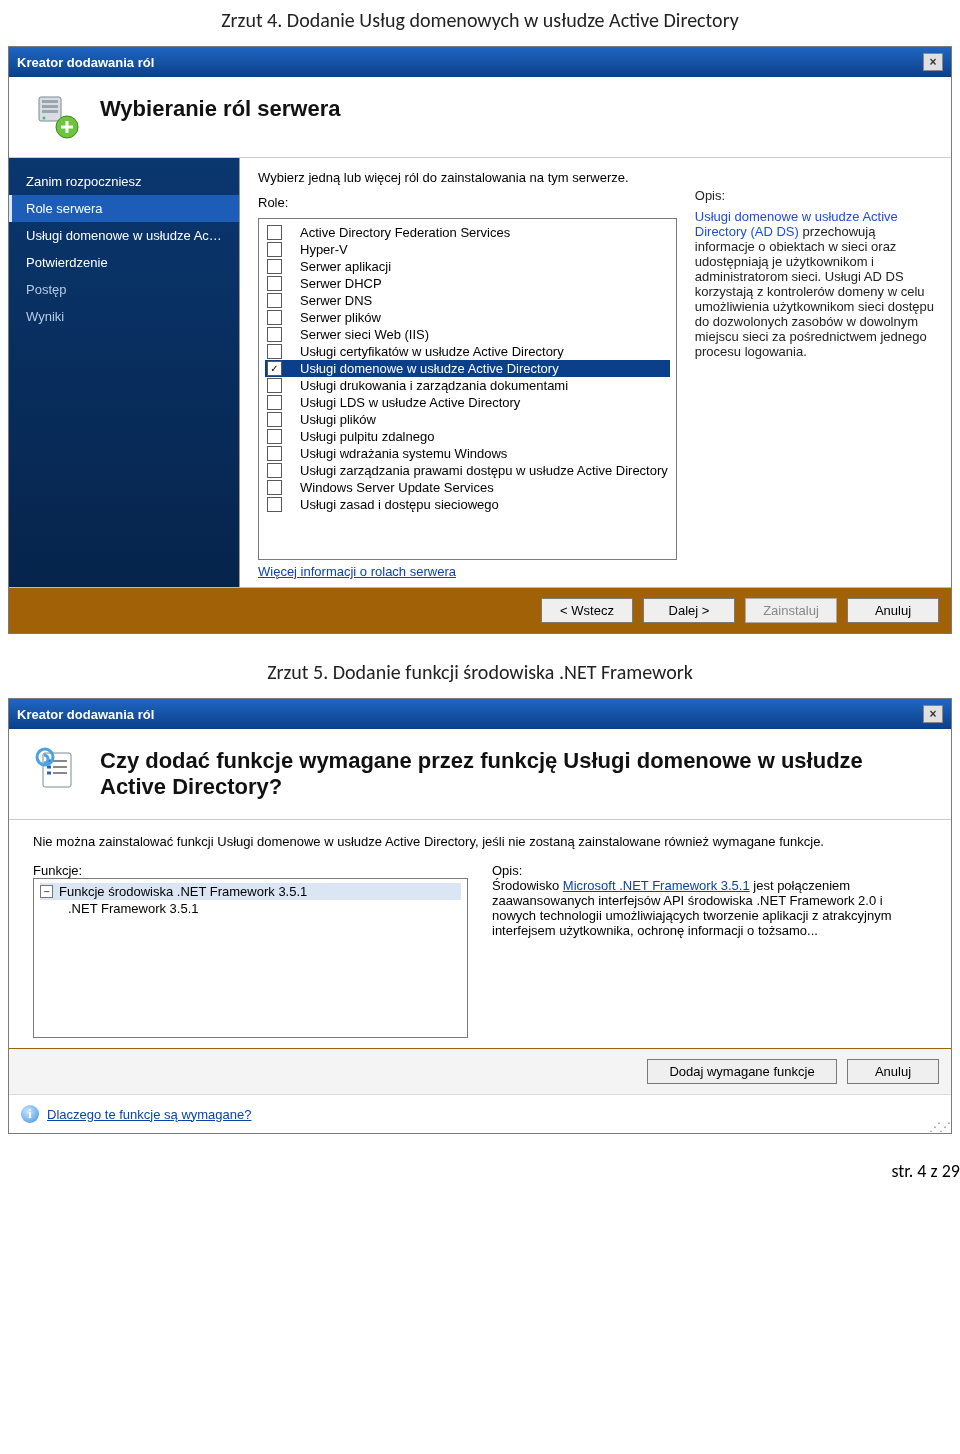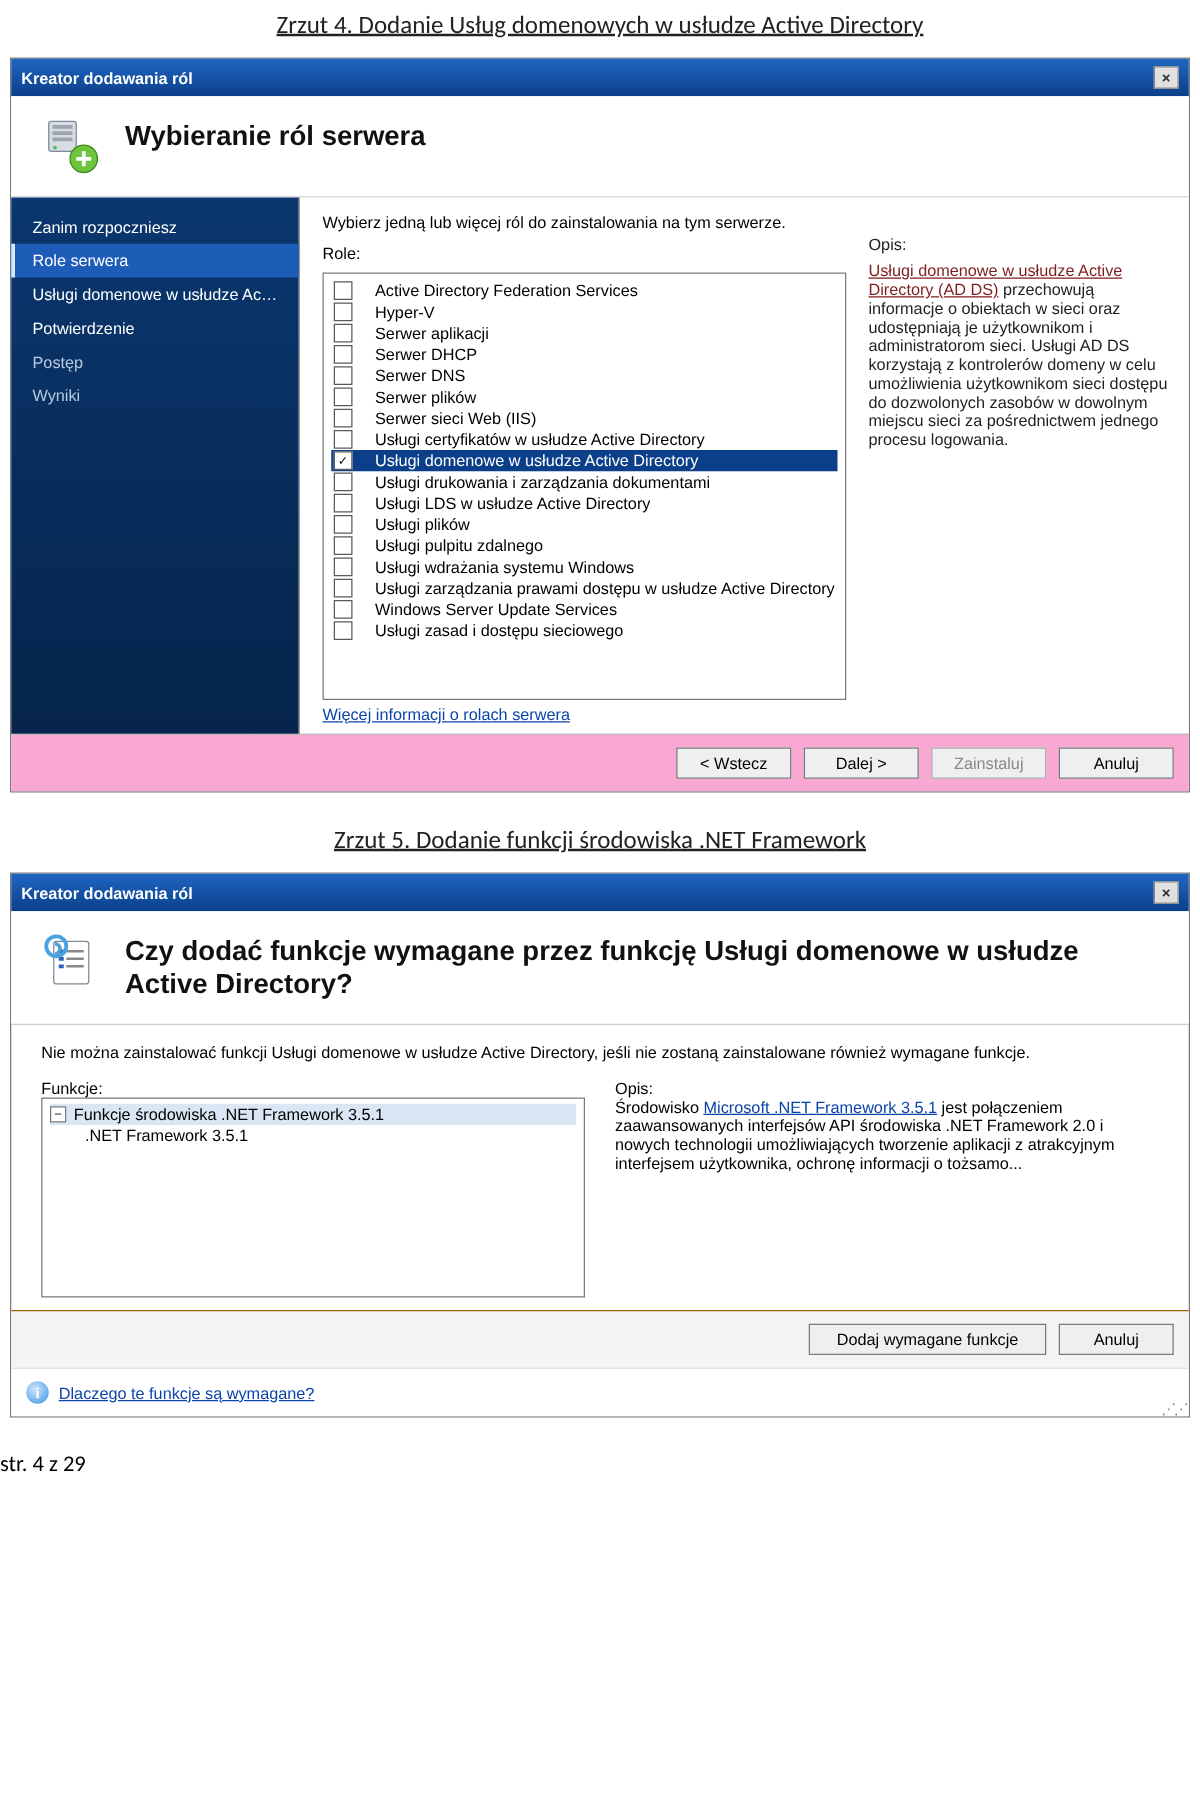--- a/index.html
+++ b/index.html
@@ -12,21 +12,21 @@
   }
   .page{padding:0 0 20px 0;}
   .caption{
     text-align:center;
     font-style:italic;
     font-family:Calibri,Arial,sans-serif;
     font-size:20px;
     color:#222;
     margin:8px 0 14px;
   }
-  .caption .n{font-style:normal;text-decoration:underline;}
+  .caption .n{font-style:normal;}
 
   .window{
     margin:0 8px 26px;
     border:1px solid #7a7a7a;
     background:#fff;
   }
   .titlebar{
     background:linear-gradient(#1f66c2,#0b3f8a);
     color:#fff;
     padding:6px 8px;
@@ -98,32 +98,32 @@
     white-space:nowrap;overflow:hidden;text-overflow:ellipsis;
   }
   .rolebox .row.sel{background:#0b3f8a;color:#fff;}
   .cb{
     width:13px;height:13px;border:1px solid #5a5a5a;background:#fff;
     display:inline-flex;align-items:center;justify-content:center;
     flex:0 0 auto;font-size:10px;color:#000;
   }
   .descpanel{width:240px;color:#222;}
   .descpanel .lbl{margin:20px 0 6px;}
-  .descpanel .dtitle{color:#7f1d1d;text-decoration:underline;}
+  .descpanel .dtitle{color:#1d4ed8;}
   .linkblue{color:#0b44aa;text-decoration:underline;}
 
   .infolink{
     display:block;margin-top:4px;color:#0b44aa;text-decoration:underline;
   }
 
   .btnbar{
     border-top:1px solid #bbb;
     padding:10px 12px;
     display:flex;justify-content:flex-end;gap:10px;
-    background:#f9a8d4;
+    background:#a16207;
   }
   .btn{
     min-width:92px;padding:4px 10px;
     border:1px solid #7a7a7a;background:#efefef;
     font-family:inherit;font-size:13px;
     text-align:center;
     color:#000;
   }
   .btn.disabled{color:#888;border-color:#aaa;}
 
@@ -171,21 +171,21 @@
     background:radial-gradient(circle at 40% 35%,#cde7ff,#3a8fe0);
     color:#fff;font-weight:bold;display:flex;align-items:center;justify-content:center;
     font-size:12px;font-family:Georgia,serif;
   }
   .resizer{
     position:absolute;bottom:2px;right:2px;font-size:12px;color:#888;
     letter-spacing:-2px;line-height:8px;
   }
 
   .footer-page{
-    text-align:left;font-family:Calibri,Arial,sans-serif;font-size:18px;margin-top:10px;
+    text-align:right;font-family:Calibri,Arial,sans-serif;font-size:18px;margin-top:10px;
   }
 </style>
 </head>
 <body>
 
 <div class="page">
 
   <div class="caption">
     <span class="n">Zrzut 4. Dodanie Usług domenowych w usłudze Active Directory</span>
   </div>

